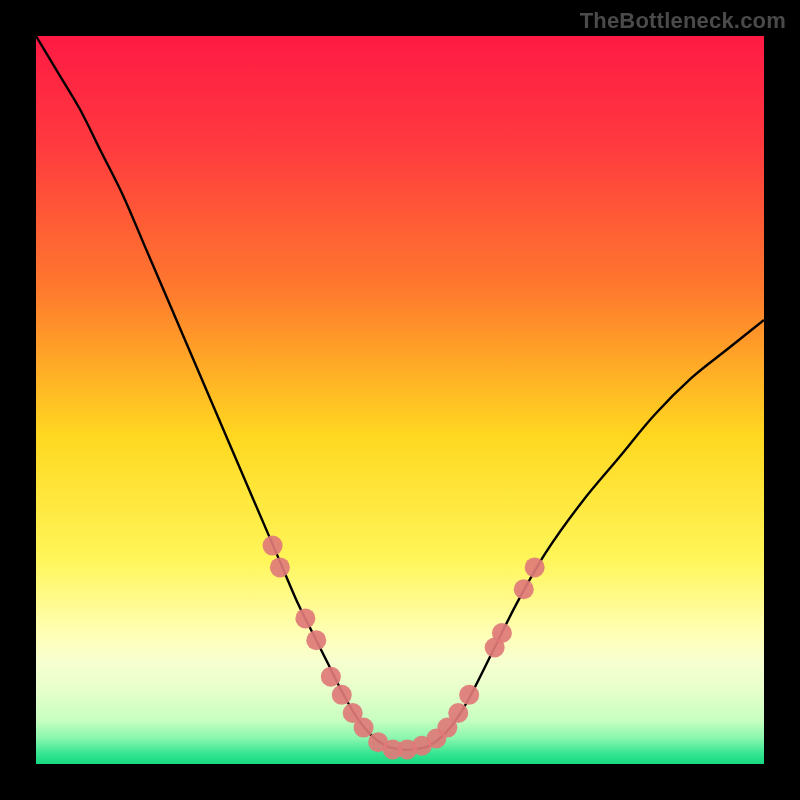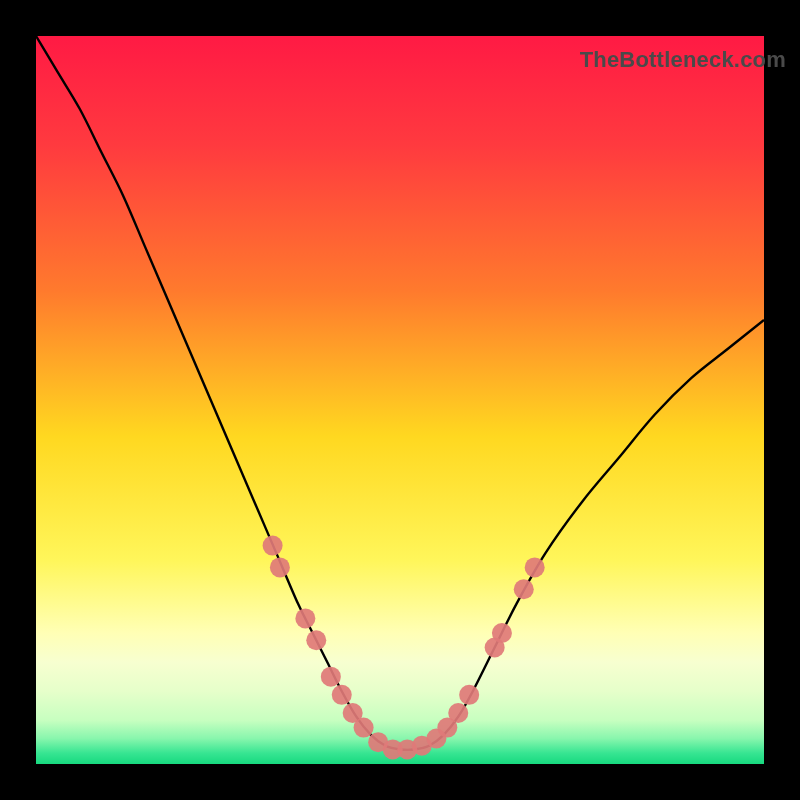--- a/index.html
+++ b/index.html
@@ -28,21 +28,20 @@
     overflow: hidden;
   }
   .watermark {
     position: absolute;
     top: 8px;
     right: 14px;
     color: #4a4a4a;
     font-size: 22px;
     font-weight: 600;
     letter-spacing: 0.2px;
-    margin-top: 39px;
   }
   svg { display: block; }
 </style>
 </head>
 <body>
 
 <div class="frame">
   <div class="plot-area">
     <svg id="chart-svg" width="728" height="728" viewBox="0 0 728 728">
       <defs>

